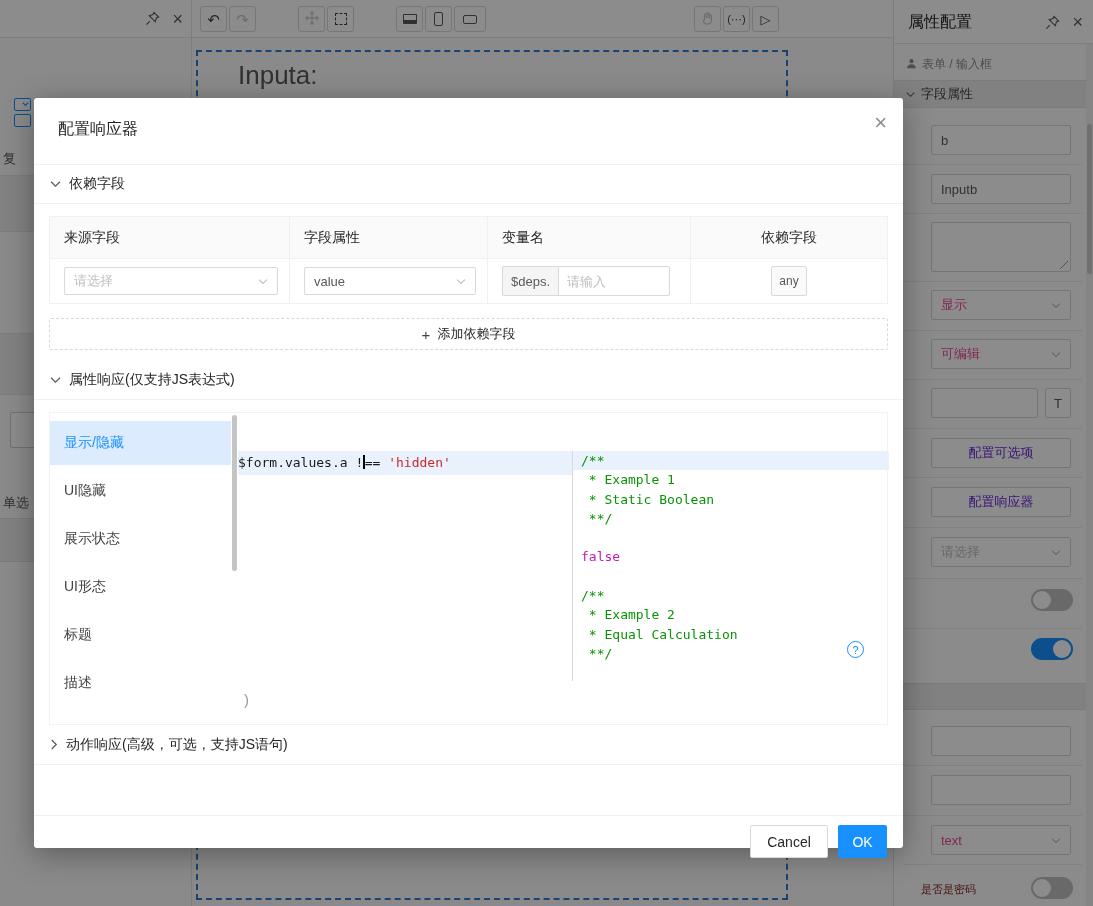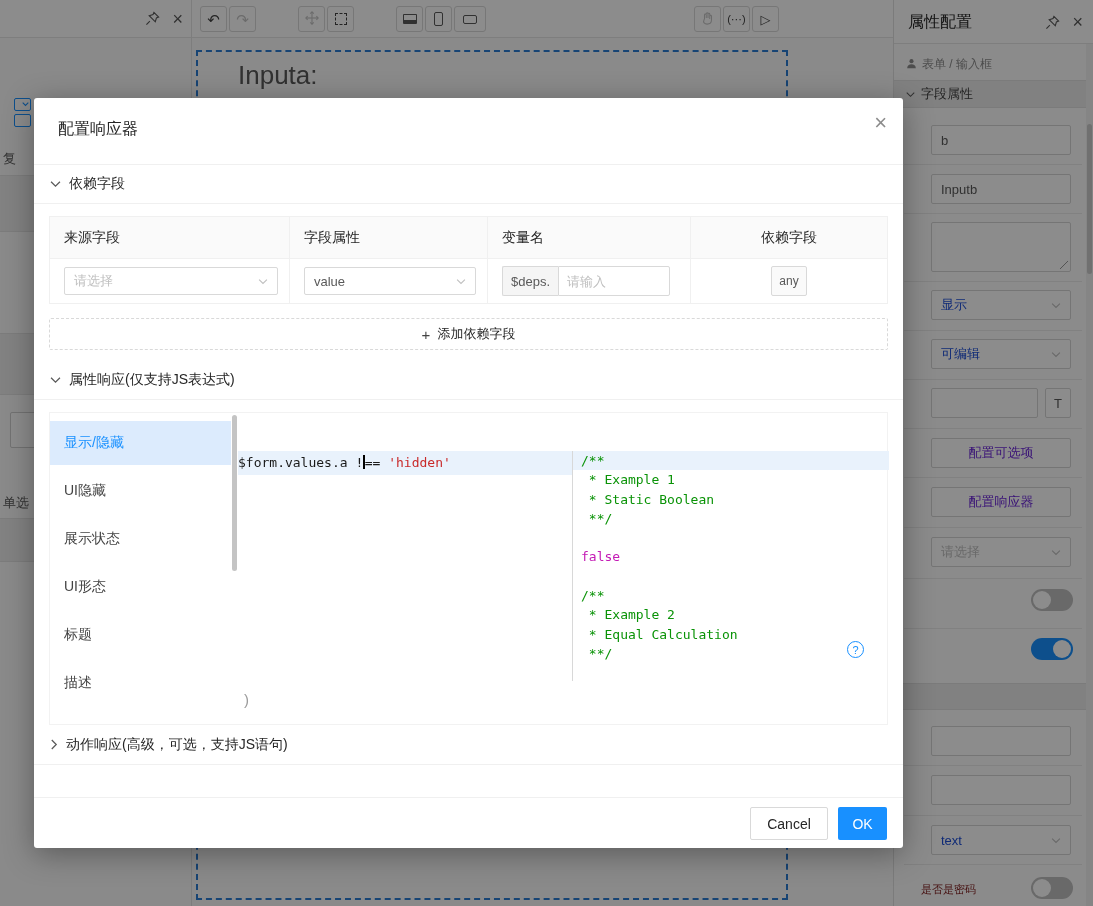--- a/index.html
+++ b/index.html
@@ -38,21 +38,21 @@
   
   .right-panel{position:absolute;left:893px;top:0;width:200px;height:906px;background:#fdfdfd;border-left:1px solid #e0e0e0;}
   .rp-header{position:absolute;left:0;top:0;width:100%;height:44px;border-bottom:1px solid #e6e6e6;background:#fff;}
   .rp-title{position:absolute;left:14px;top:12px;font-size:16px;color:#262626;font-weight:500;}
   .rp-icons{position:absolute;right:10px;top:13px;display:flex;gap:12px;align-items:center;}
   .rp-breadcrumb{position:absolute;left:12px;top:56px;font-size:12px;color:#8c8c8c;display:flex;align-items:center;gap:5px;}
   .rp-band{position:absolute;left:0;width:100%;background:#ececec;border-top:1px solid #e0e0e0;border-bottom:1px solid #e0e0e0;
            display:flex;align-items:center;gap:6px;padding-left:12px;font-size:13px;color:#434343;}
   .rp-divider{position:absolute;left:10px;width:178px;height:1px;background:#ebebeb;}
   .ctl{position:absolute;left:37px;width:140px;height:30px;border:1px solid #d5d5d5;border-radius:2px;background:#fff;
-       display:flex;align-items:center;padding:0 9px;font-size:13px;color:#1d4ed8;}
+       display:flex;align-items:center;padding:0 9px;font-size:13px;color:#ec4899;}
   .ctl.select .chev{margin-left:auto;}
   .ctl.ph{color:#bfbfbf;}
   .ctl-btn{position:absolute;left:37px;width:140px;height:30px;border:1px solid #d5d5d5;border-radius:2px;background:#fff;
            display:flex;align-items:center;justify-content:center;font-size:13px;color:#6d28d9;}
   .rp-input{position:absolute;left:37px;width:140px;height:30px;border:1px solid #d5d5d5;border-radius:2px;background:#fff;
             padding:0 9px;font-size:13px;color:#595959;font-family:inherit;}
   .rp-textarea{position:absolute;left:37px;top:222px;width:140px;height:50px;border:1px solid #d5d5d5;border-radius:2px;background:#fff;}
   .resize-grip{position:absolute;right:2px;bottom:2px;width:8px;height:8px;
      background:linear-gradient(135deg,transparent 0 50%,#999 50% 55%,transparent 55% 70%,#999 70% 75%,transparent 75%);}
   .toggle{position:absolute;width:42px;height:22px;border-radius:11px;}
@@ -123,21 +123,21 @@
   .rline{position:relative;height:19.3px;line-height:19.3px;font-family:"DejaVu Sans Mono","Liberation Mono",monospace;
          font-size:13px;white-space:pre;padding-left:8px;}
   .rline.hl{background:#e9f2fc;}
   .rline.cmt{color:#0a9307;}
   .rline.atom{color:#c41ab5;}
   .help-circle{position:absolute;left:797px;top:228px;width:17px;height:17px;border:1.5px solid #1890ff;border-radius:50%;
                color:#1890ff;font-size:11px;display:flex;align-items:center;justify-content:center;}
   .close-paren{position:absolute;left:194px;top:278px;font-size:15px;color:#9b9b9b;}
 
   
-  .modal-footer{position:absolute;left:0;bottom:0;width:100%;height:51px;border-top:1px solid #f0f0f0;margin-top:11px;}
+  .modal-footer{position:absolute;left:0;bottom:0;width:100%;height:33px;border-top:1px solid #f0f0f0;margin-top:11px;}
   .btn-cancel{position:absolute;left:716px;top:9px;width:78px;height:33px;border:1px solid #d9d9d9;border-radius:2px;background:#fff;
               font-size:14px;color:#262626;display:flex;align-items:center;justify-content:center;}
   .btn-ok{position:absolute;left:804px;top:9px;width:49px;height:33px;border:none;border-radius:2px;background:#1890ff;
           font-size:14px;color:#fff;display:flex;align-items:center;justify-content:center;}
   .chev svg{display:block;}
 </style>
 </head>
 <body>
 
 <div class="stage">

